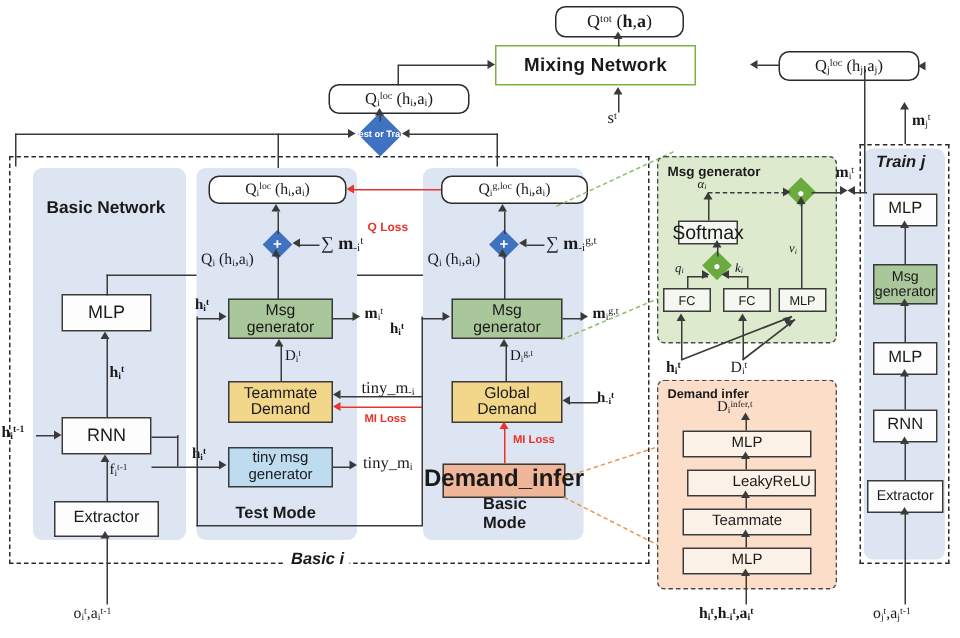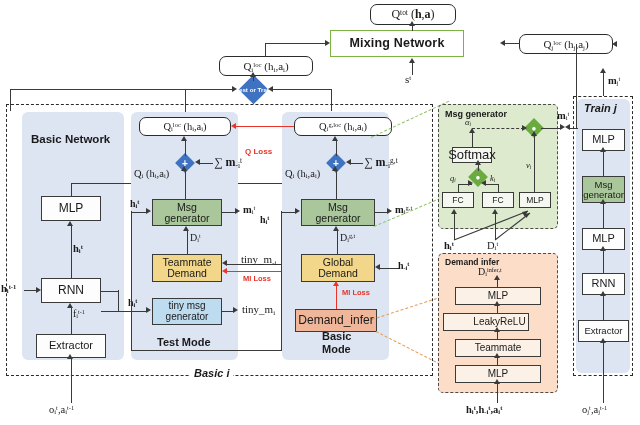--- a/index.html
+++ b/index.html
@@ -260,21 +260,21 @@
     <span style="font-size:10.5px;">Msg</span>
     <span style="font-size:10.5px;">generator</span>
   </div>
 
   <div class="box yellow" style="left:301px;top:254px;width:74px;height:28px;flex-direction:column;">
     <span style="font-size:10.5px;">Global</span>
     <span style="font-size:10.5px;">Demand</span>
   </div>
 
   <div class="box salmon" style="left:295px;top:309px;width:82px;height:23px;">
-    <span style="font-size:12px;">Demand_infer</span>
+    <span style="font-size:16px;font-weight:bold;">Demand_infer</span>
   </div>
 
   <div class="ln vln" style="left:336.5px;top:230px;height:24px;"></div>
   <div class="ar up" style="left:333.1px;top:225.5px;"></div>
   <div class="t serif" style="left:340px;top:232px;font-size:10px;">D<sub>i</sub><sup>g,t</sup></div>
 
   <div class="ln vln" style="left:335.5px;top:184px;height:16px;"></div>
 
   <div class="ln vln red" style="left:336px;top:285px;height:24px;"></div>
   <div class="ar up redf" style="left:332.6px;top:280.5px;"></div>
@@ -360,21 +360,21 @@
   <div class="leader-o" style="left:372px;top:319px;width:78px;transform:rotate(-18deg);transform-origin:left center;"></div>
   <div class="leader-o" style="left:376px;top:331px;width:72px;transform:rotate(27deg);transform-origin:left center;"></div>
 
   <div class="dash-orange" style="left:438px;top:253px;width:120px;height:140px;"></div>
   <div class="t bold" style="left:445px;top:257px;font-size:8.5px;">Demand infer</div>
   <div class="t serif" style="left:478px;top:266px;font-size:10px;">D<sub>i</sub><sup>infer,t</sup></div>
 
   <div class="box cream" style="left:455px;top:287px;width:86px;height:18px;">
     <span style="font-size:10px;">MLP</span>
   </div>
-  <div class="box cream" style="left:443px;top:313px;width:86px;height:18px;padding-left:27px;">
+  <div class="box cream" style="left:458px;top:313px;width:86px;height:18px;padding-left:27px;">
     <span style="font-size:10px;">LeakyReLU</span>
   </div>
   <div class="box cream" style="left:455px;top:339px;width:86px;height:18px;">
     <span style="font-size:10px;">Teammate</span>
   </div>
   <div class="box cream" style="left:455px;top:365px;width:86px;height:18px;">
     <span style="font-size:10px;">MLP</span>
   </div>
 
   <div class="ln vln" style="left:497px;top:357px;height:8px;"></div>

